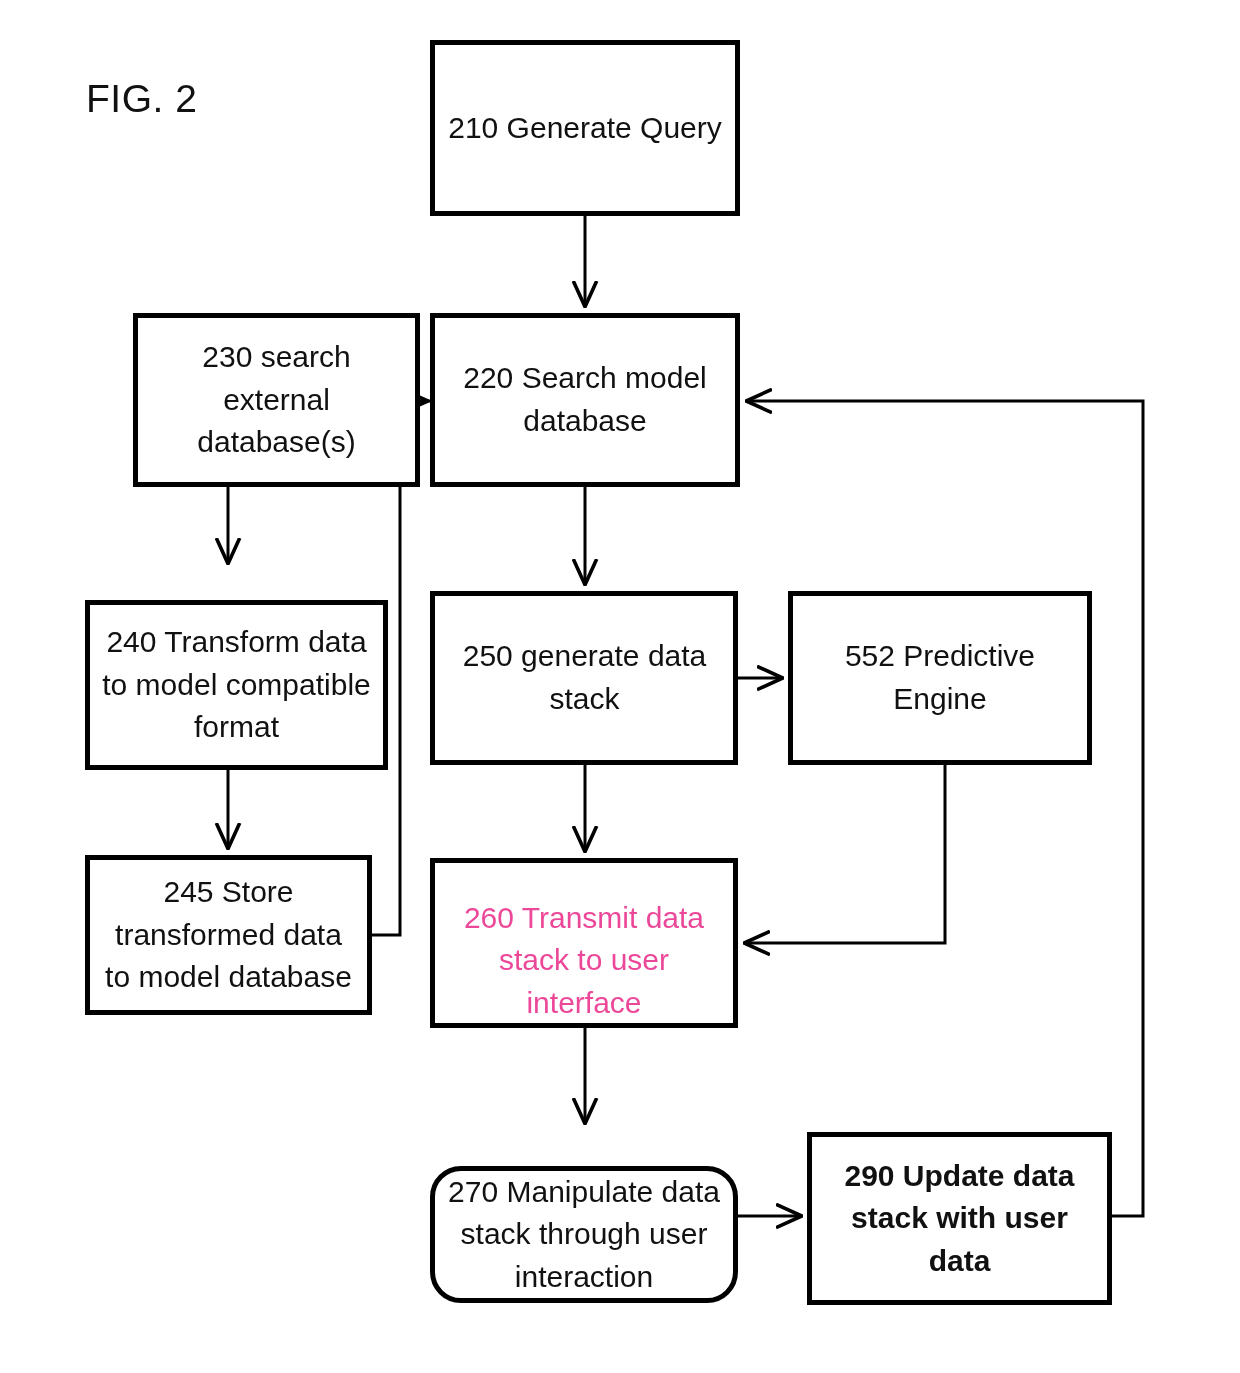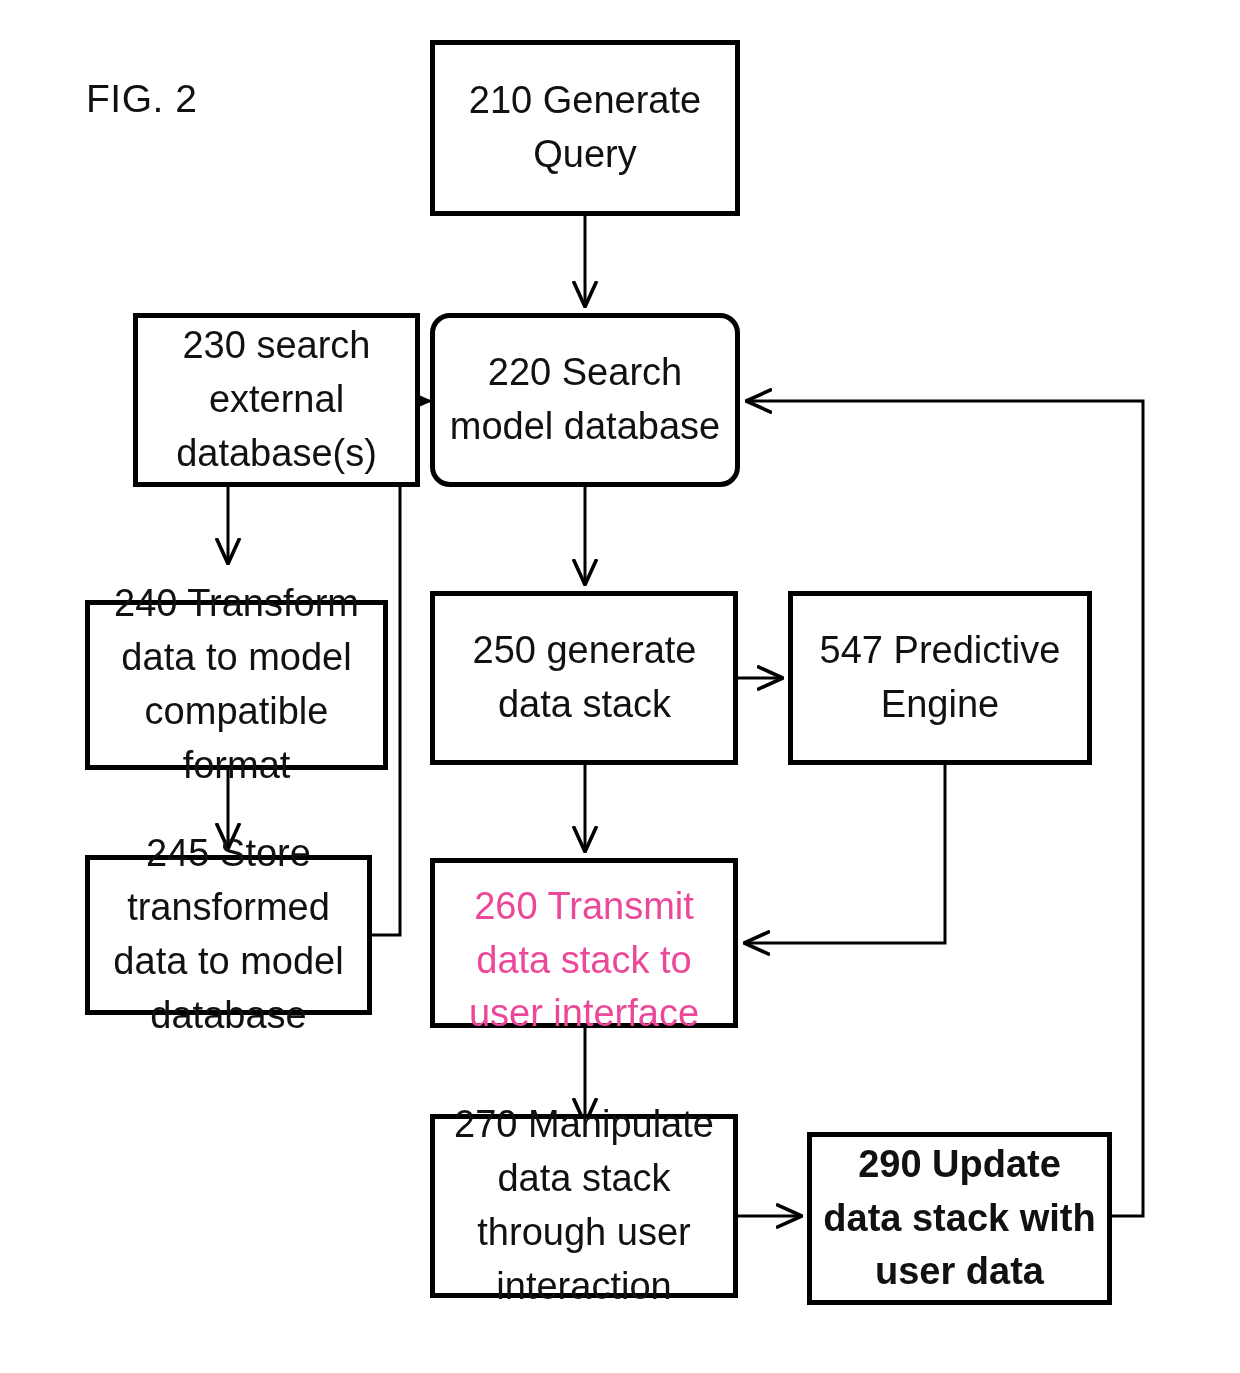--- a/index.html
+++ b/index.html
@@ -46,21 +46,21 @@
     align-items: center;
     justify-content: center;
     text-align: center;
     z-index: 2;
   }
   .node-label {
     display: block;
     width: 100%;
     padding: 0 10px;
     box-sizing: border-box;
-    font-size: 38px;
+    font-size: 30px;
     line-height: 1.42;
     color: #111111;
     font-family: "Liberation Sans", sans-serif;
     word-wrap: break-word;
   }
 </style>
 </head>
 <body>
 
 <div id="figure-root">
@@ -89,39 +89,39 @@
       </g>
   </svg>
 
   <div id="node-layer">
       <div class="node" style="left: 430px; top: 40px; width: 310px; height: 176px; border-color: rgb(0, 0, 0);">
         <span class="node-label" style="color: rgb(17, 17, 17);">210 Generate Query</span>
       </div>
       <div class="node" style="left: 85px; top: 313px; width: 287px; height: 174px; border-color: rgb(0, 0, 0); margin-left: 48px;">
         <span class="node-label" style="color: rgb(17, 17, 17);">230 search external database(s)</span>
       </div>
-      <div class="node" style="left: 430px; top: 313px; width: 310px; height: 174px; border-color: rgb(0, 0, 0); border-radius: 20px;">
+      <div class="node" style="left: 430px; top: 313px; width: 310px; height: 174px; border-color: rgb(0, 0, 0);">
         <span class="node-label" style="color: rgb(17, 17, 17);">220 Search model database</span>
       </div>
       <div class="node" style="left: 85px; top: 600px; width: 303px; height: 170px; border-color: rgb(0, 0, 0);">
         <span class="node-label" style="color: rgb(17, 17, 17);">240 Transform data to model compatible format</span>
       </div>
       <div class="node" style="left: 430px; top: 591px; width: 308px; height: 174px; border-color: rgb(0, 0, 0);">
         <span class="node-label" style="color: rgb(17, 17, 17); padding-left: 11px;">250 generate data stack</span>
       </div>
       <div class="node" style="left: 788px; top: 591px; width: 304px; height: 174px; border-color: rgb(0, 0, 0);">
-        <span class="node-label" style="color: rgb(17, 17, 17);">547 Predictive Engine</span>
+        <span class="node-label" style="color: rgb(17, 17, 17);">552 Predictive Engine</span>
       </div>
       <div class="node" style="left: 85px; top: 855px; width: 287px; height: 160px; border-color: rgb(0, 0, 0);">
         <span class="node-label" style="color: rgb(17, 17, 17);">245 Store transformed data to model database</span>
       </div>
       <div class="node" style="left: 430px; top: 858px; width: 308px; height: 170px; border-color: rgb(0, 0, 0);">
         <span class="node-label" style="color: #ec4899; margin-top: 35px;">260 Transmit data stack to user interface</span>
       </div>
-      <div class="node" style="left: 430px; top: 1114px; width: 308px; height: 184px; border-color: rgb(0, 0, 0);">
+      <div class="node" style="left: 430px; top: 1166px; width: 308px; height: 137px; border-color: rgb(0, 0, 0); border-radius: 31px;">
         <span class="node-label" style="color: rgb(17, 17, 17);">270 Manipulate data stack through user interaction</span>
       </div>
       <div class="node" style="left: 807px; top: 1132px; width: 305px; height: 173px; border-color: rgb(0, 0, 0); font-weight: bold;">
         <span class="node-label" style="color: rgb(17, 17, 17);">290 Update data stack with user data</span>
       </div>
     </div>
 
 </div>
 
 </body></html>

